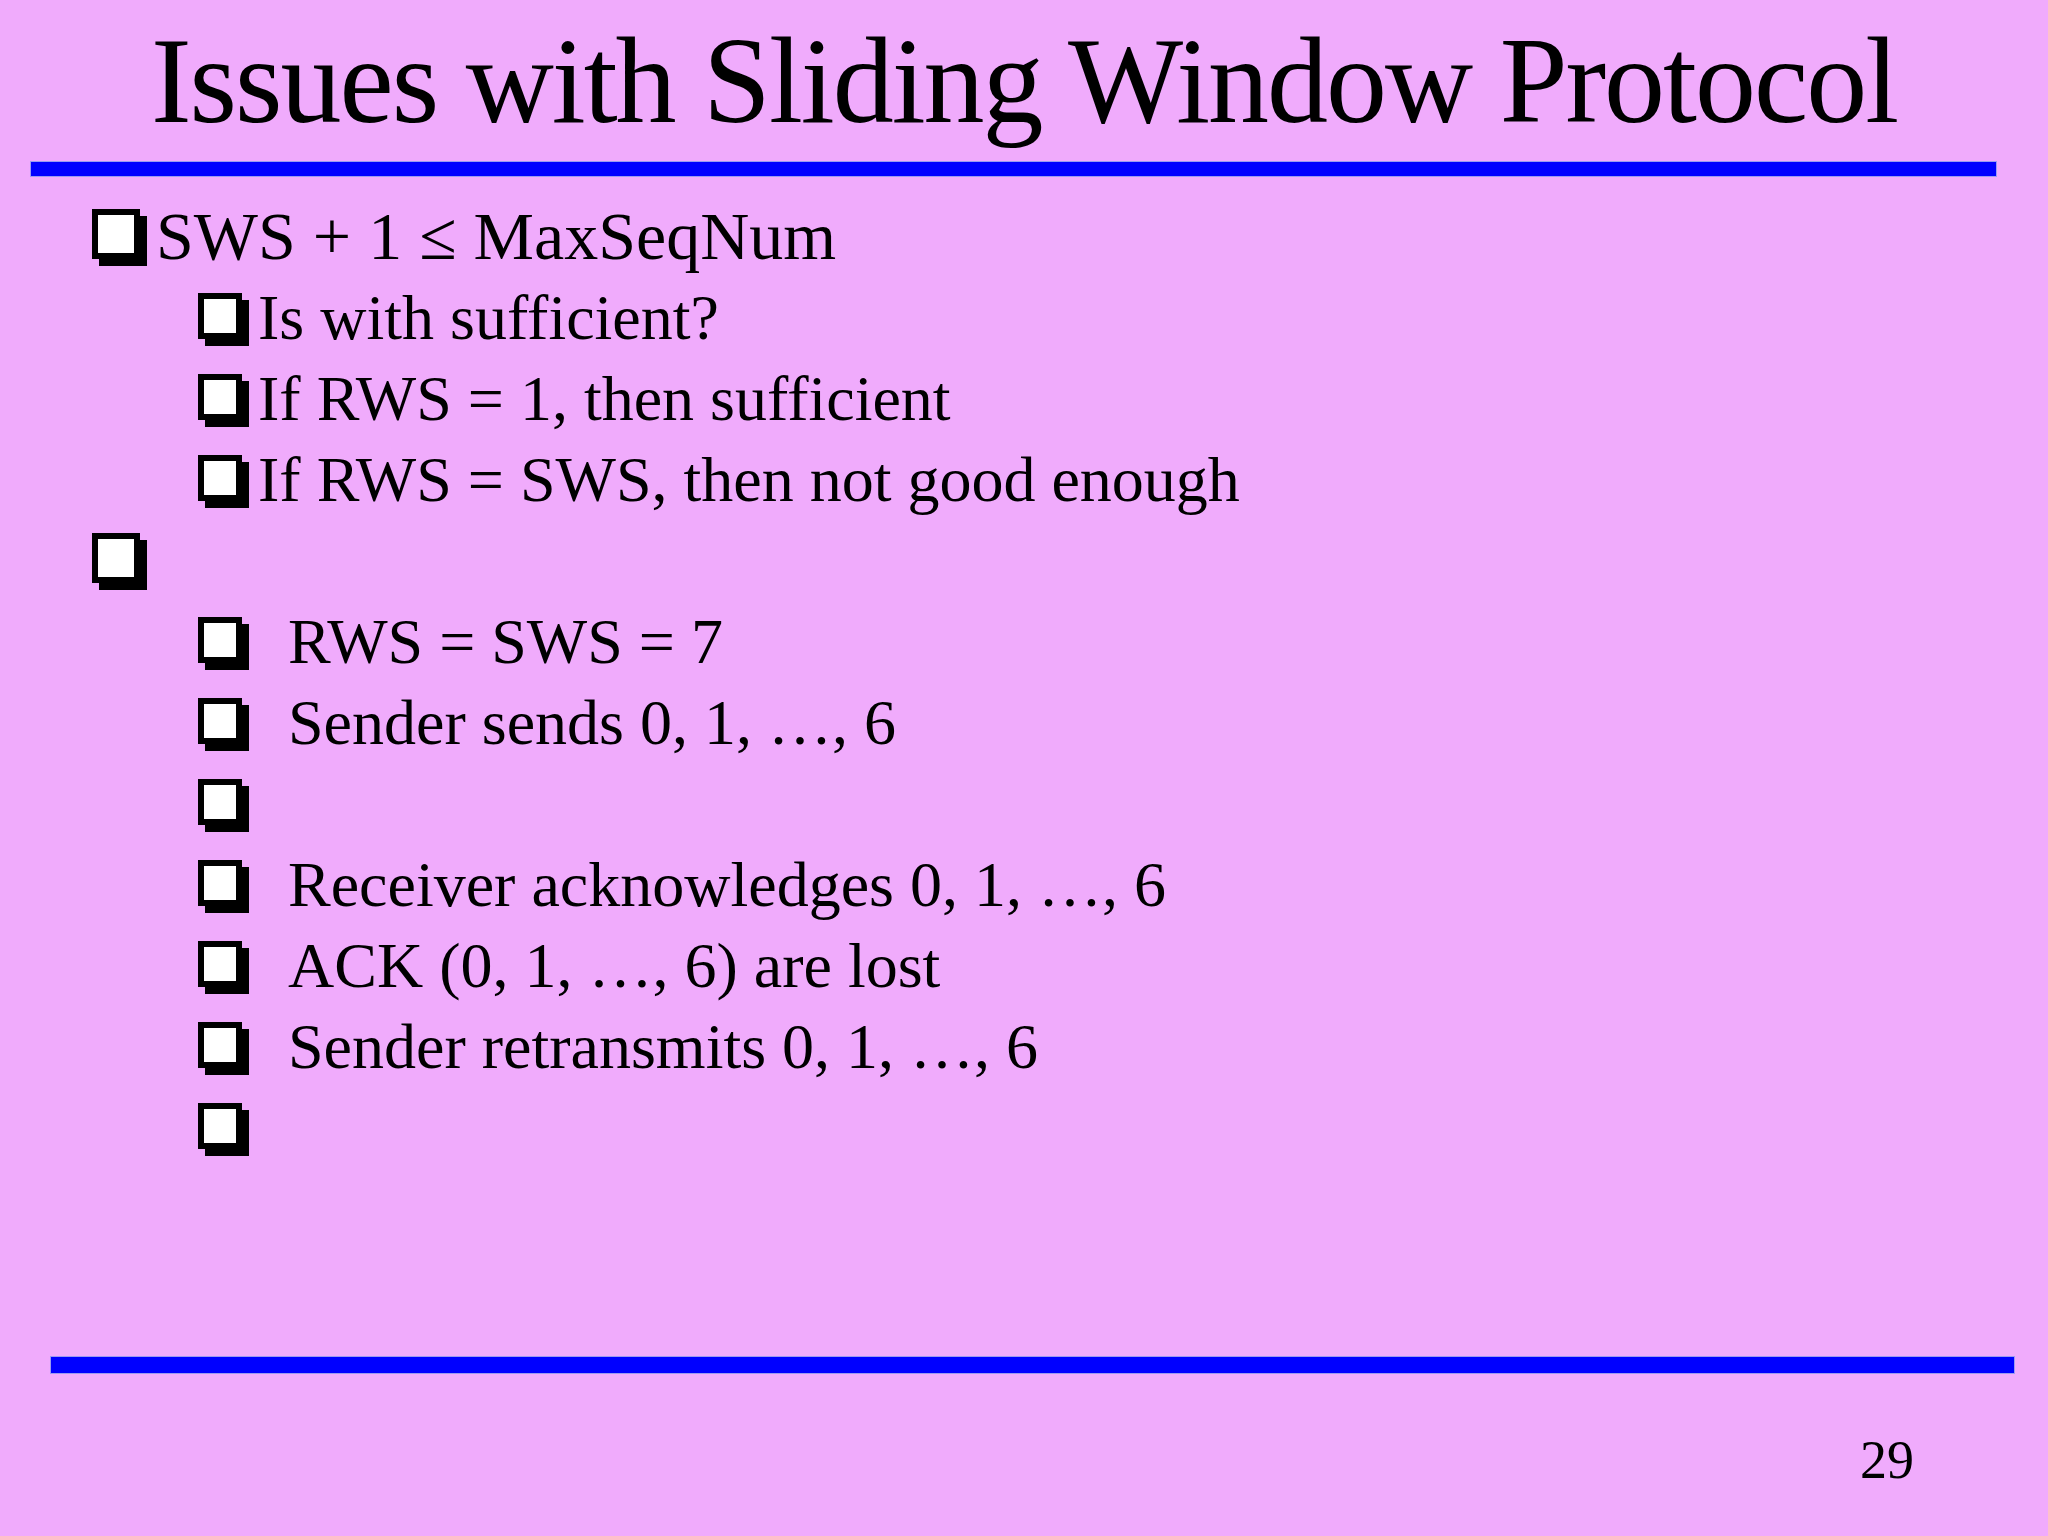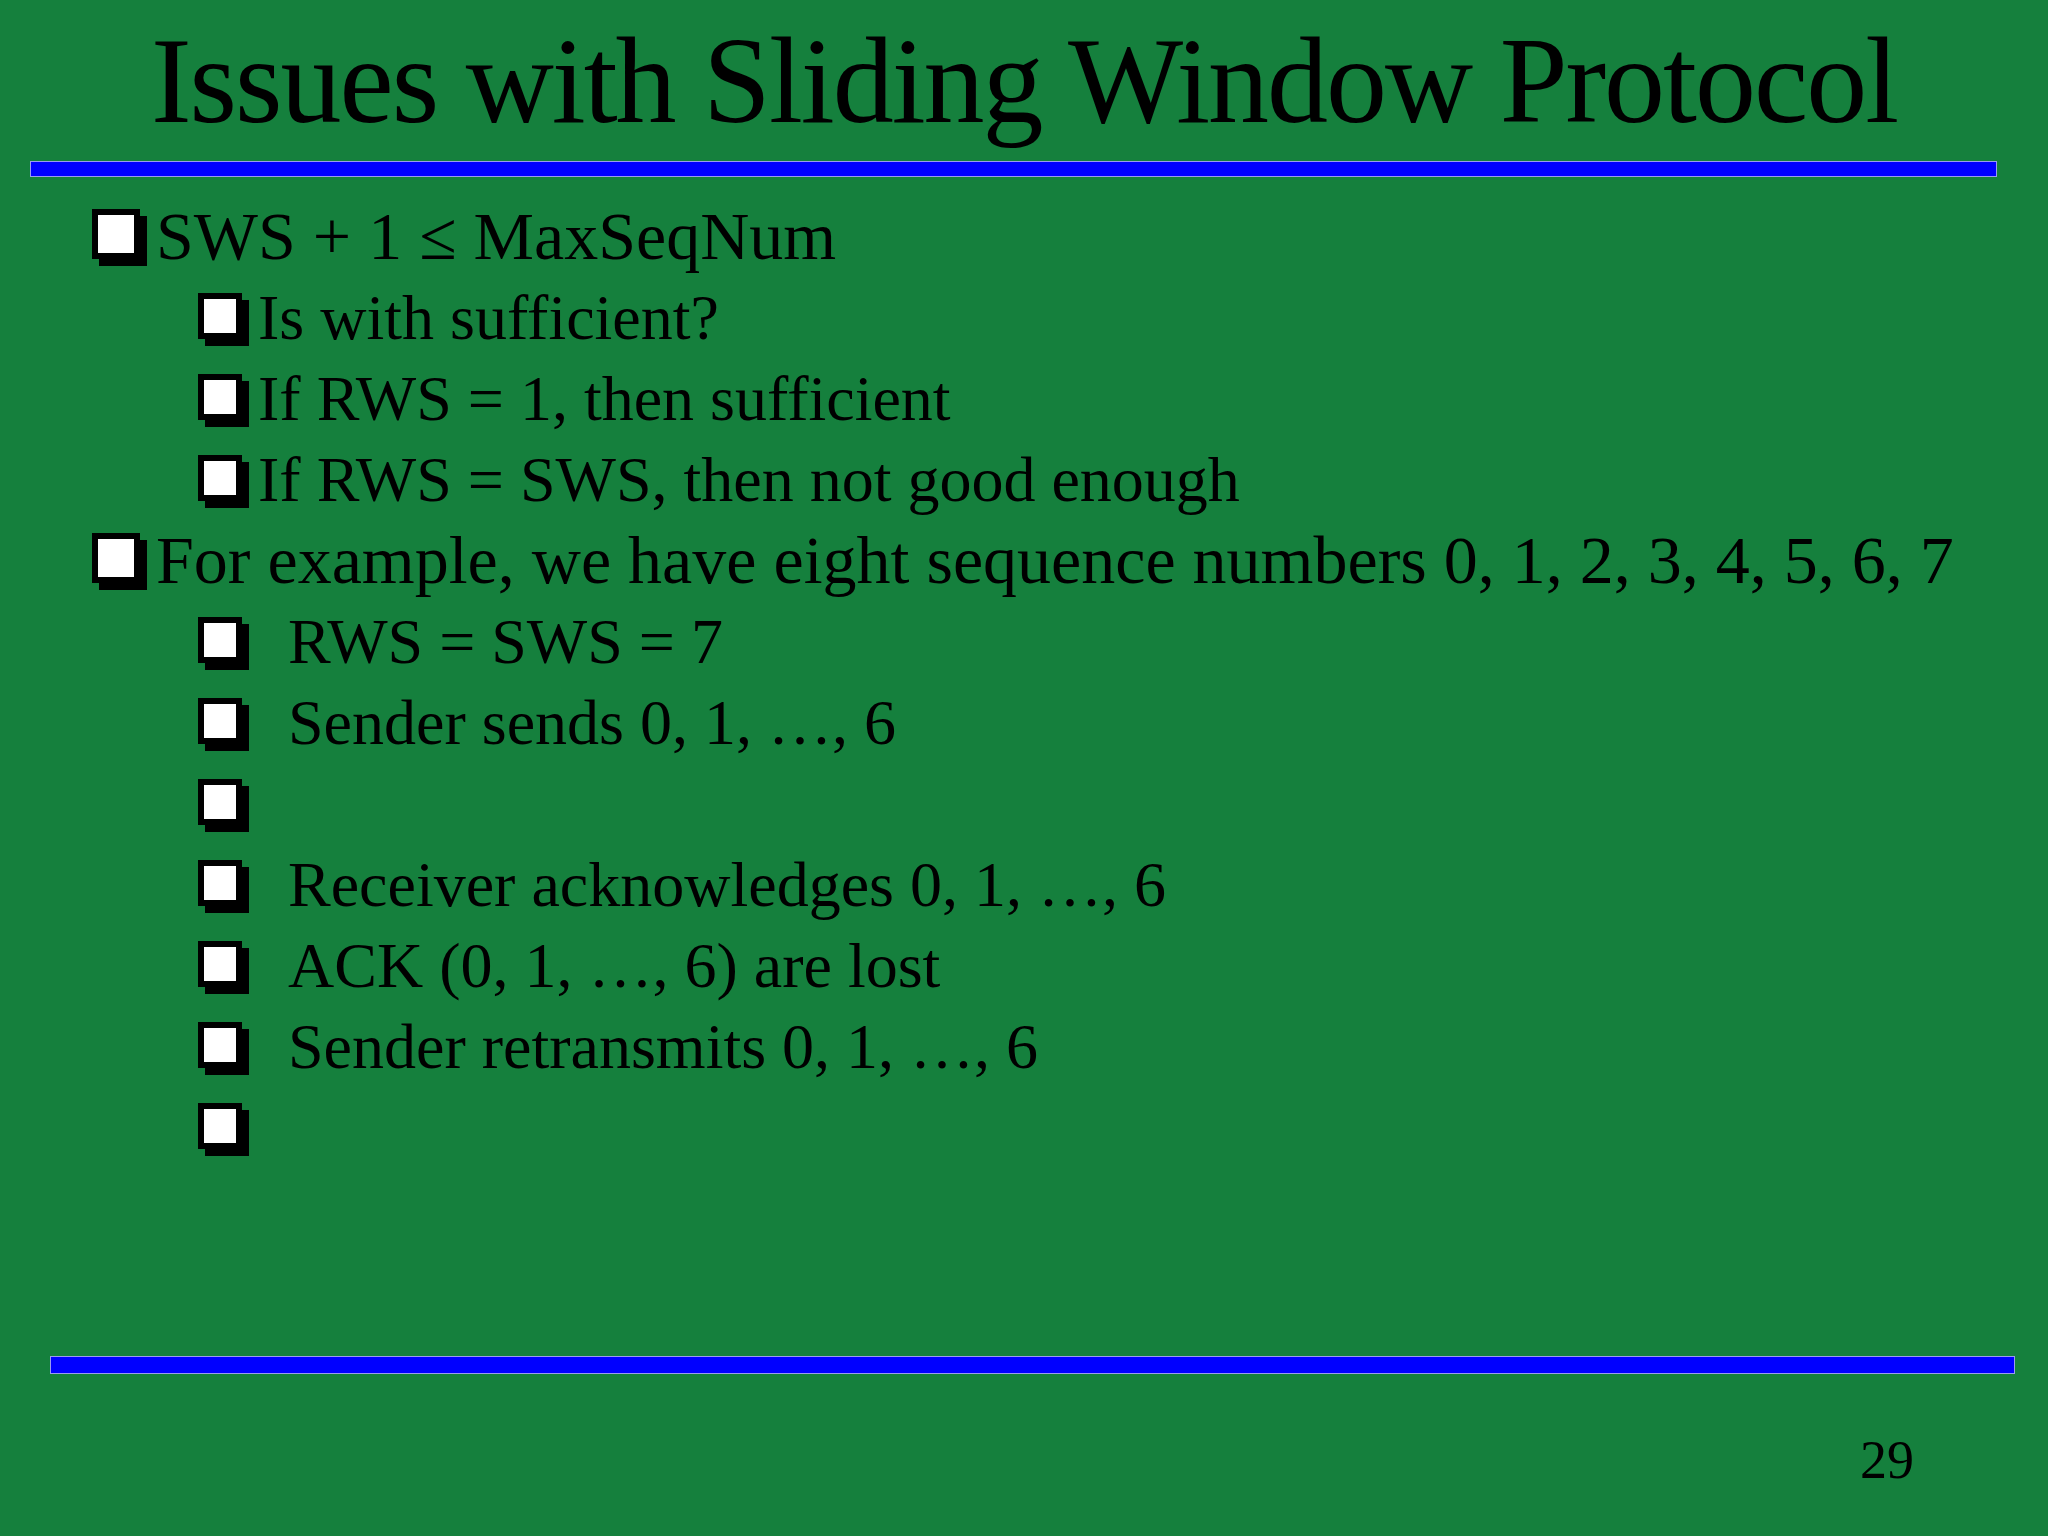--- a/index.html
+++ b/index.html
@@ -4,21 +4,21 @@
 <style>
   html, body {
     margin: 0;
     padding: 0;
     background: #ffffff;
   }
   #slide {
     position: relative;
     width: 2048px;
     height: 1536px;
-    background: #15803d;
+    background: #f0abfc;
     overflow: hidden;
     font-family: "Liberation Serif", "DejaVu Serif", serif;
     color: #000000;
   }
   .slide-title {
     position: absolute;
     top: 6px;
     left: 0;
     width: 100%;
     text-align: center;
@@ -117,21 +117,21 @@
 
     <div class="row lvl2 grp-a">
       <span class="bullet"></span><span class="txt">If RWS = 1, then sufficient</span>
     </div>
 
     <div class="row lvl2 grp-a">
       <span class="bullet"></span><span class="txt">If RWS = SWS, then not good enough</span>
     </div>
 
     <div class="row lvl1 grp-a">
-      <span class="bullet"></span><span class="txt">For example, we have eight sequence numbers 0, 1, 2, 3, 4, 5, 6, 7</span>
+      <span class="bullet"></span>
     </div>
 
     <div class="row lvl2 grp-b">
       <span class="bullet"></span><span class="txt">RWS = SWS = 7</span>
     </div>
 
     <div class="row lvl2 grp-b">
       <span class="bullet"></span><span class="txt">Sender sends 0, 1, …, 6</span>
     </div>
 

